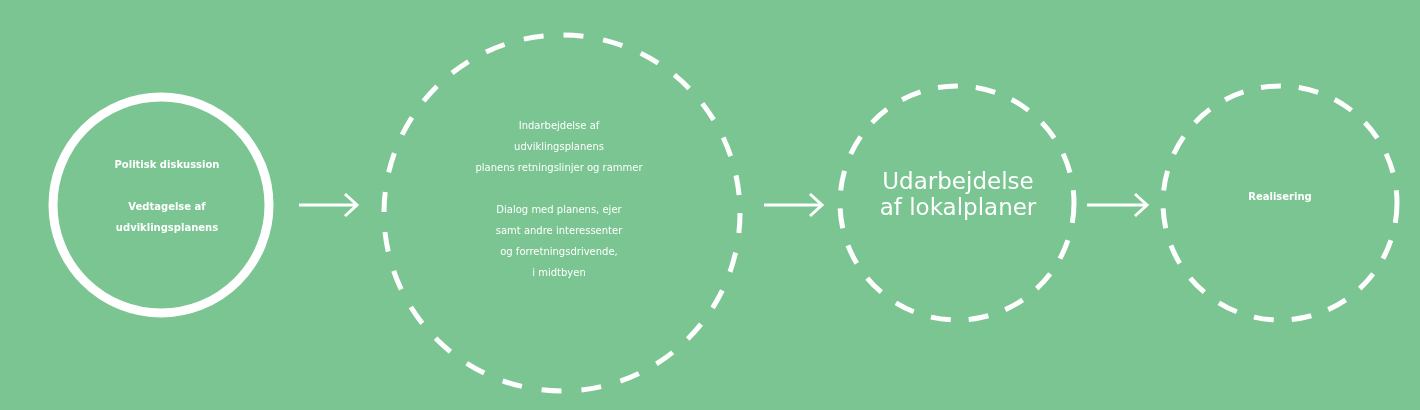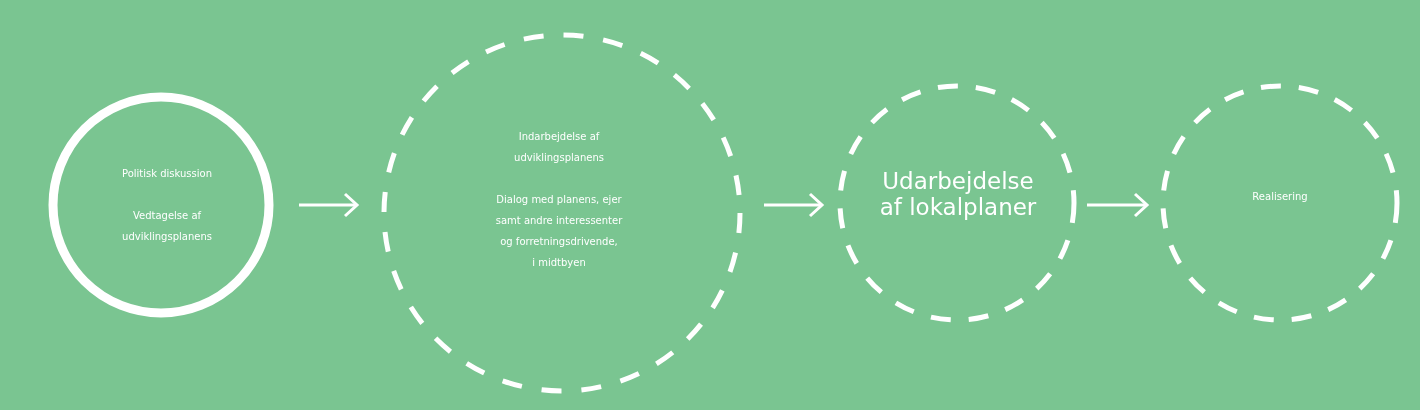--- a/index.html
+++ b/index.html
@@ -26,37 +26,38 @@
   <g stroke="#ffffff" stroke-width="3" fill="none">
     <line x1="764" y1="205" x2="822" y2="205"></line>
       <polyline points="810,194 822,205 810,216"></polyline>
   </g>
   <g stroke="#ffffff" stroke-width="3" fill="none">
     <line x1="1087" y1="205" x2="1147" y2="205"></line>
       <polyline points="1135,194 1147,205 1135,216"></polyline>
   </g>
 </svg>
 
-<div class="label" style="left:167px; top:205px;">
+<div class="label" style="left:167px; top:196px;font-weight:bold;">
   <p>Politisk diskussion</p>
   <div class="gap"></div>
   <p>Vedtagelse af</p>
   <p>udviklingsplanens</p>
 </div>
 
 <div class="label" style="left:559px; top:199px;">
   <p>Indarbejdelse af</p>
   <p>udviklingsplanens</p>
+  <p>planens retningslinjer og rammer</p>
   <div class="gap"></div>
   <p>Dialog med planens, ejer</p>
   <p>samt andre interessenter</p>
   <p>og forretningsdrivende,</p>
   <p>i midtbyen</p>
 </div>
 
 <div class="label big" style="left:958px; top:194px;">
   <p>Udarbejdelse</p>
   <p>af lokalplaner</p>
 </div>
 
-<div class="label" style="left:1280px; top:196px;">
+<div class="label" style="left:1280px; top:196px;font-weight:bold;">
   <p>Realisering</p>
 </div>
 
 </body></html>

